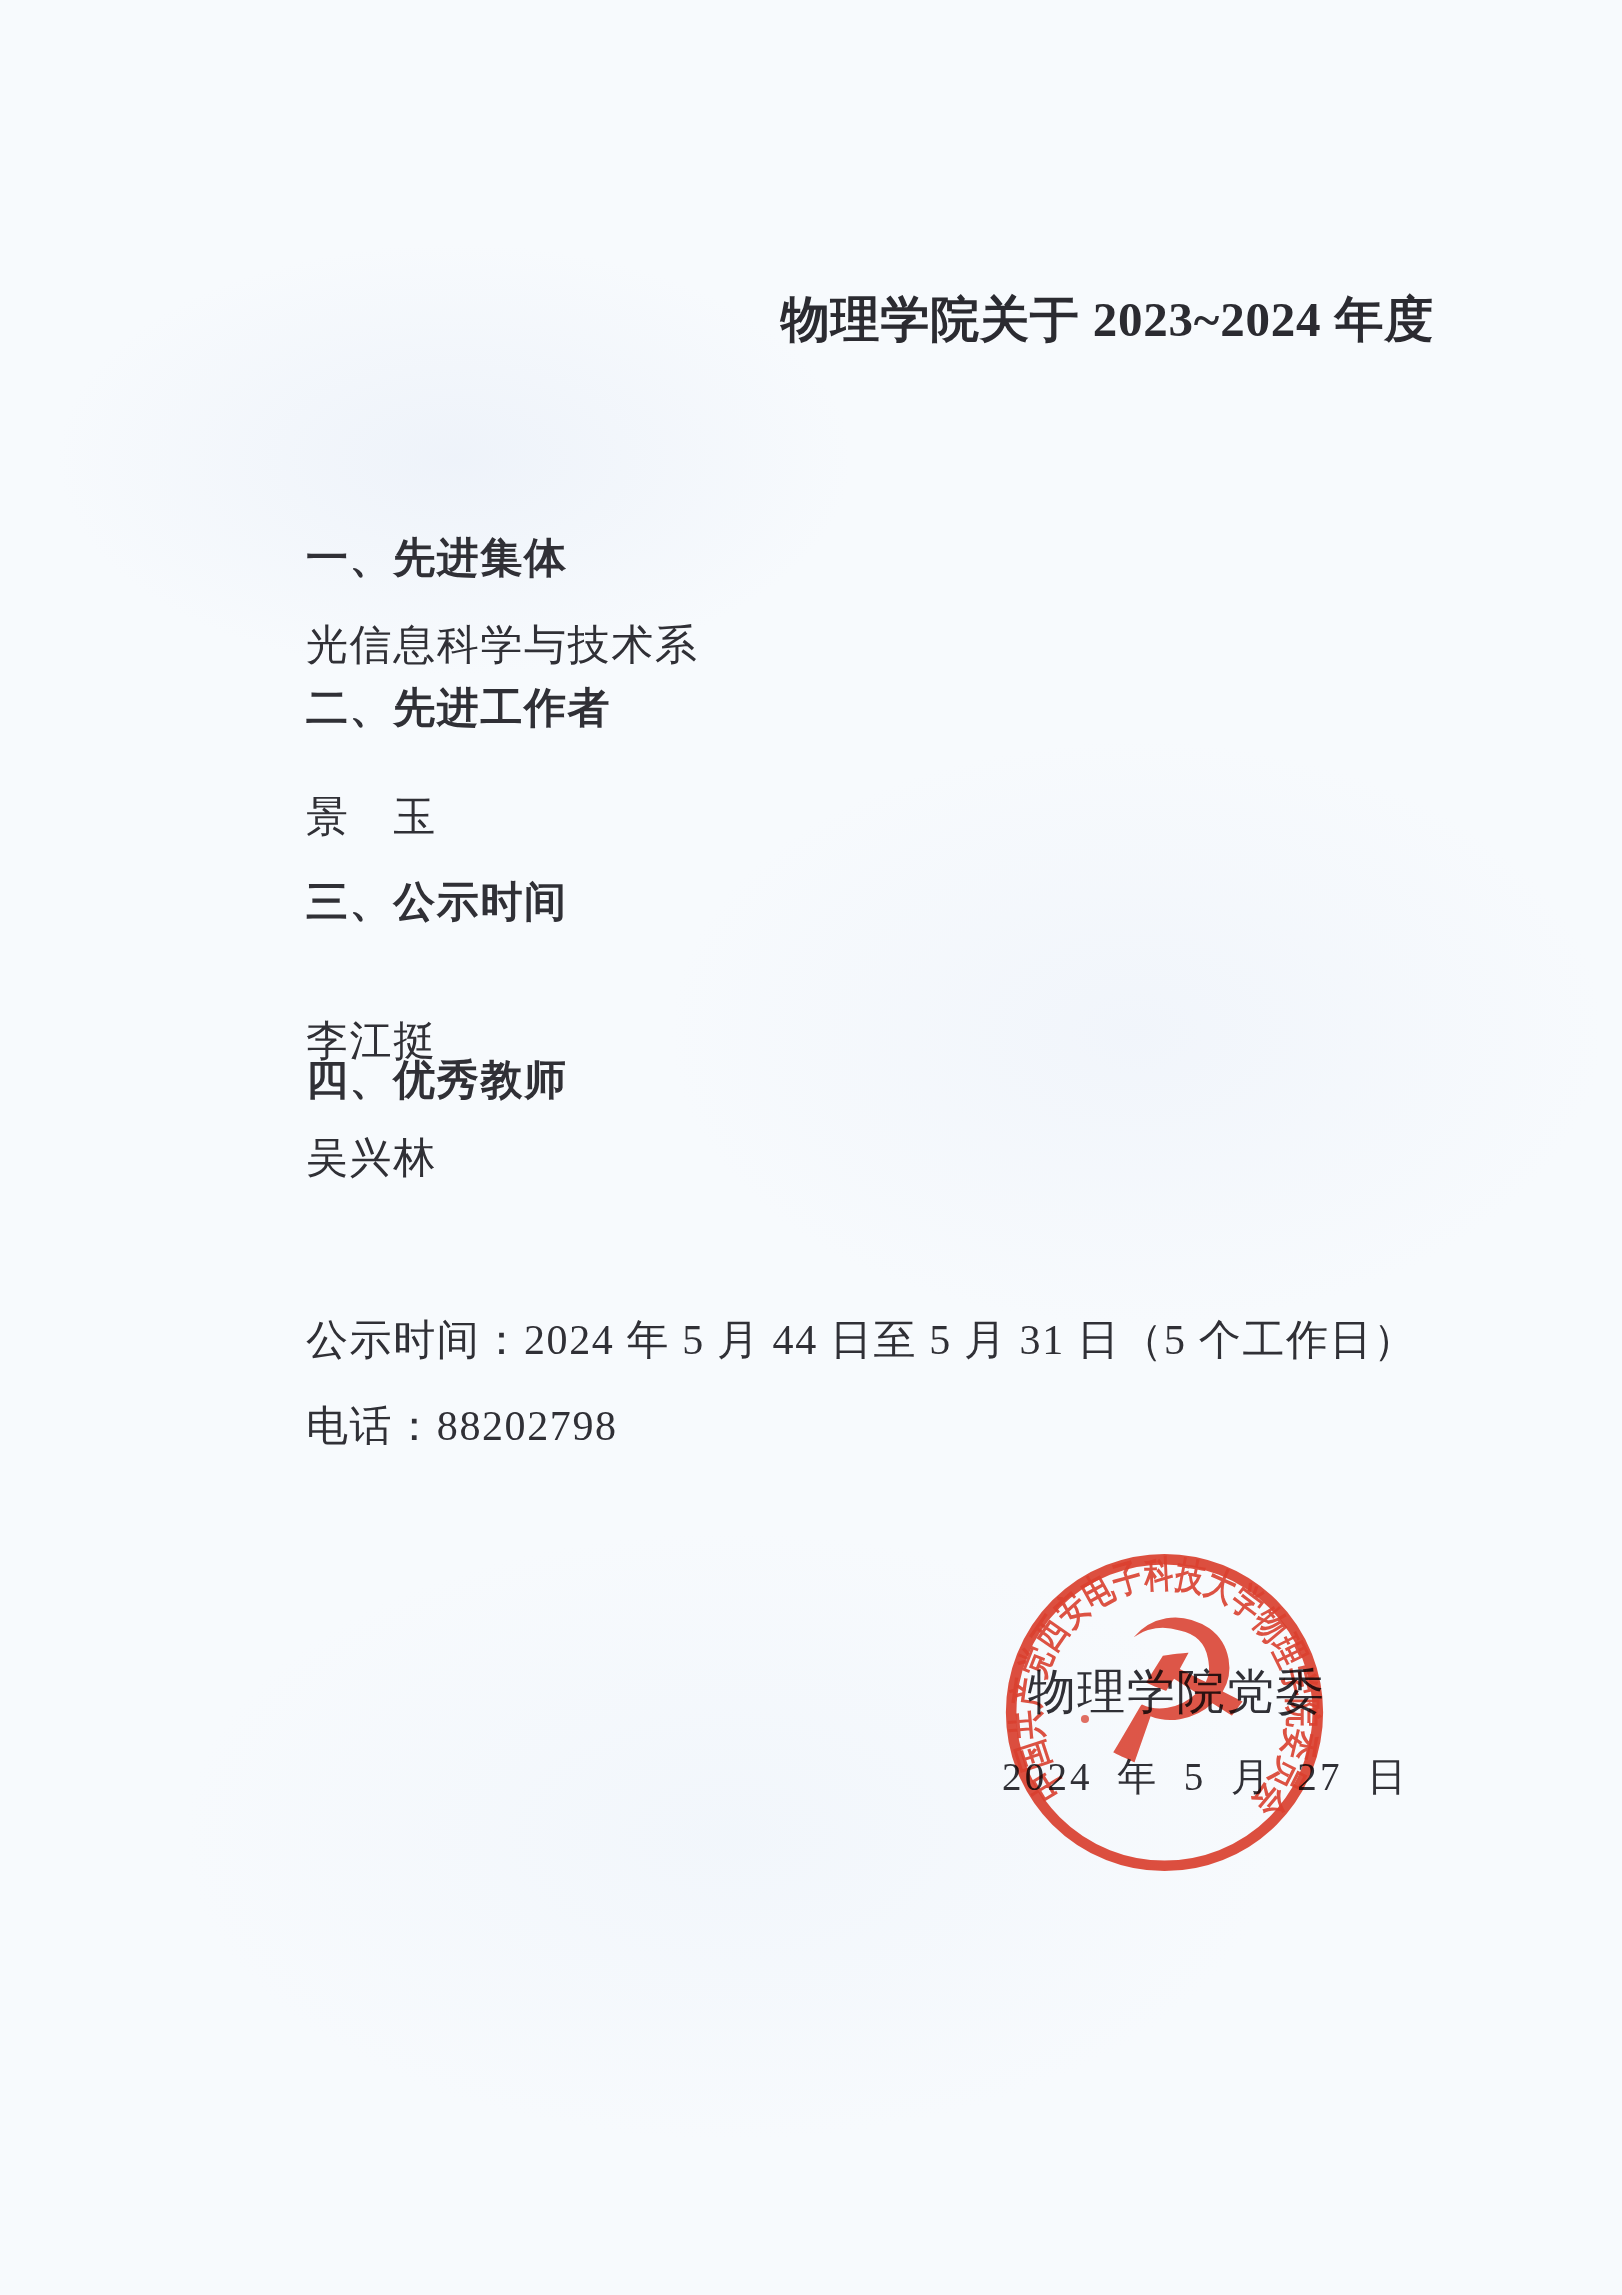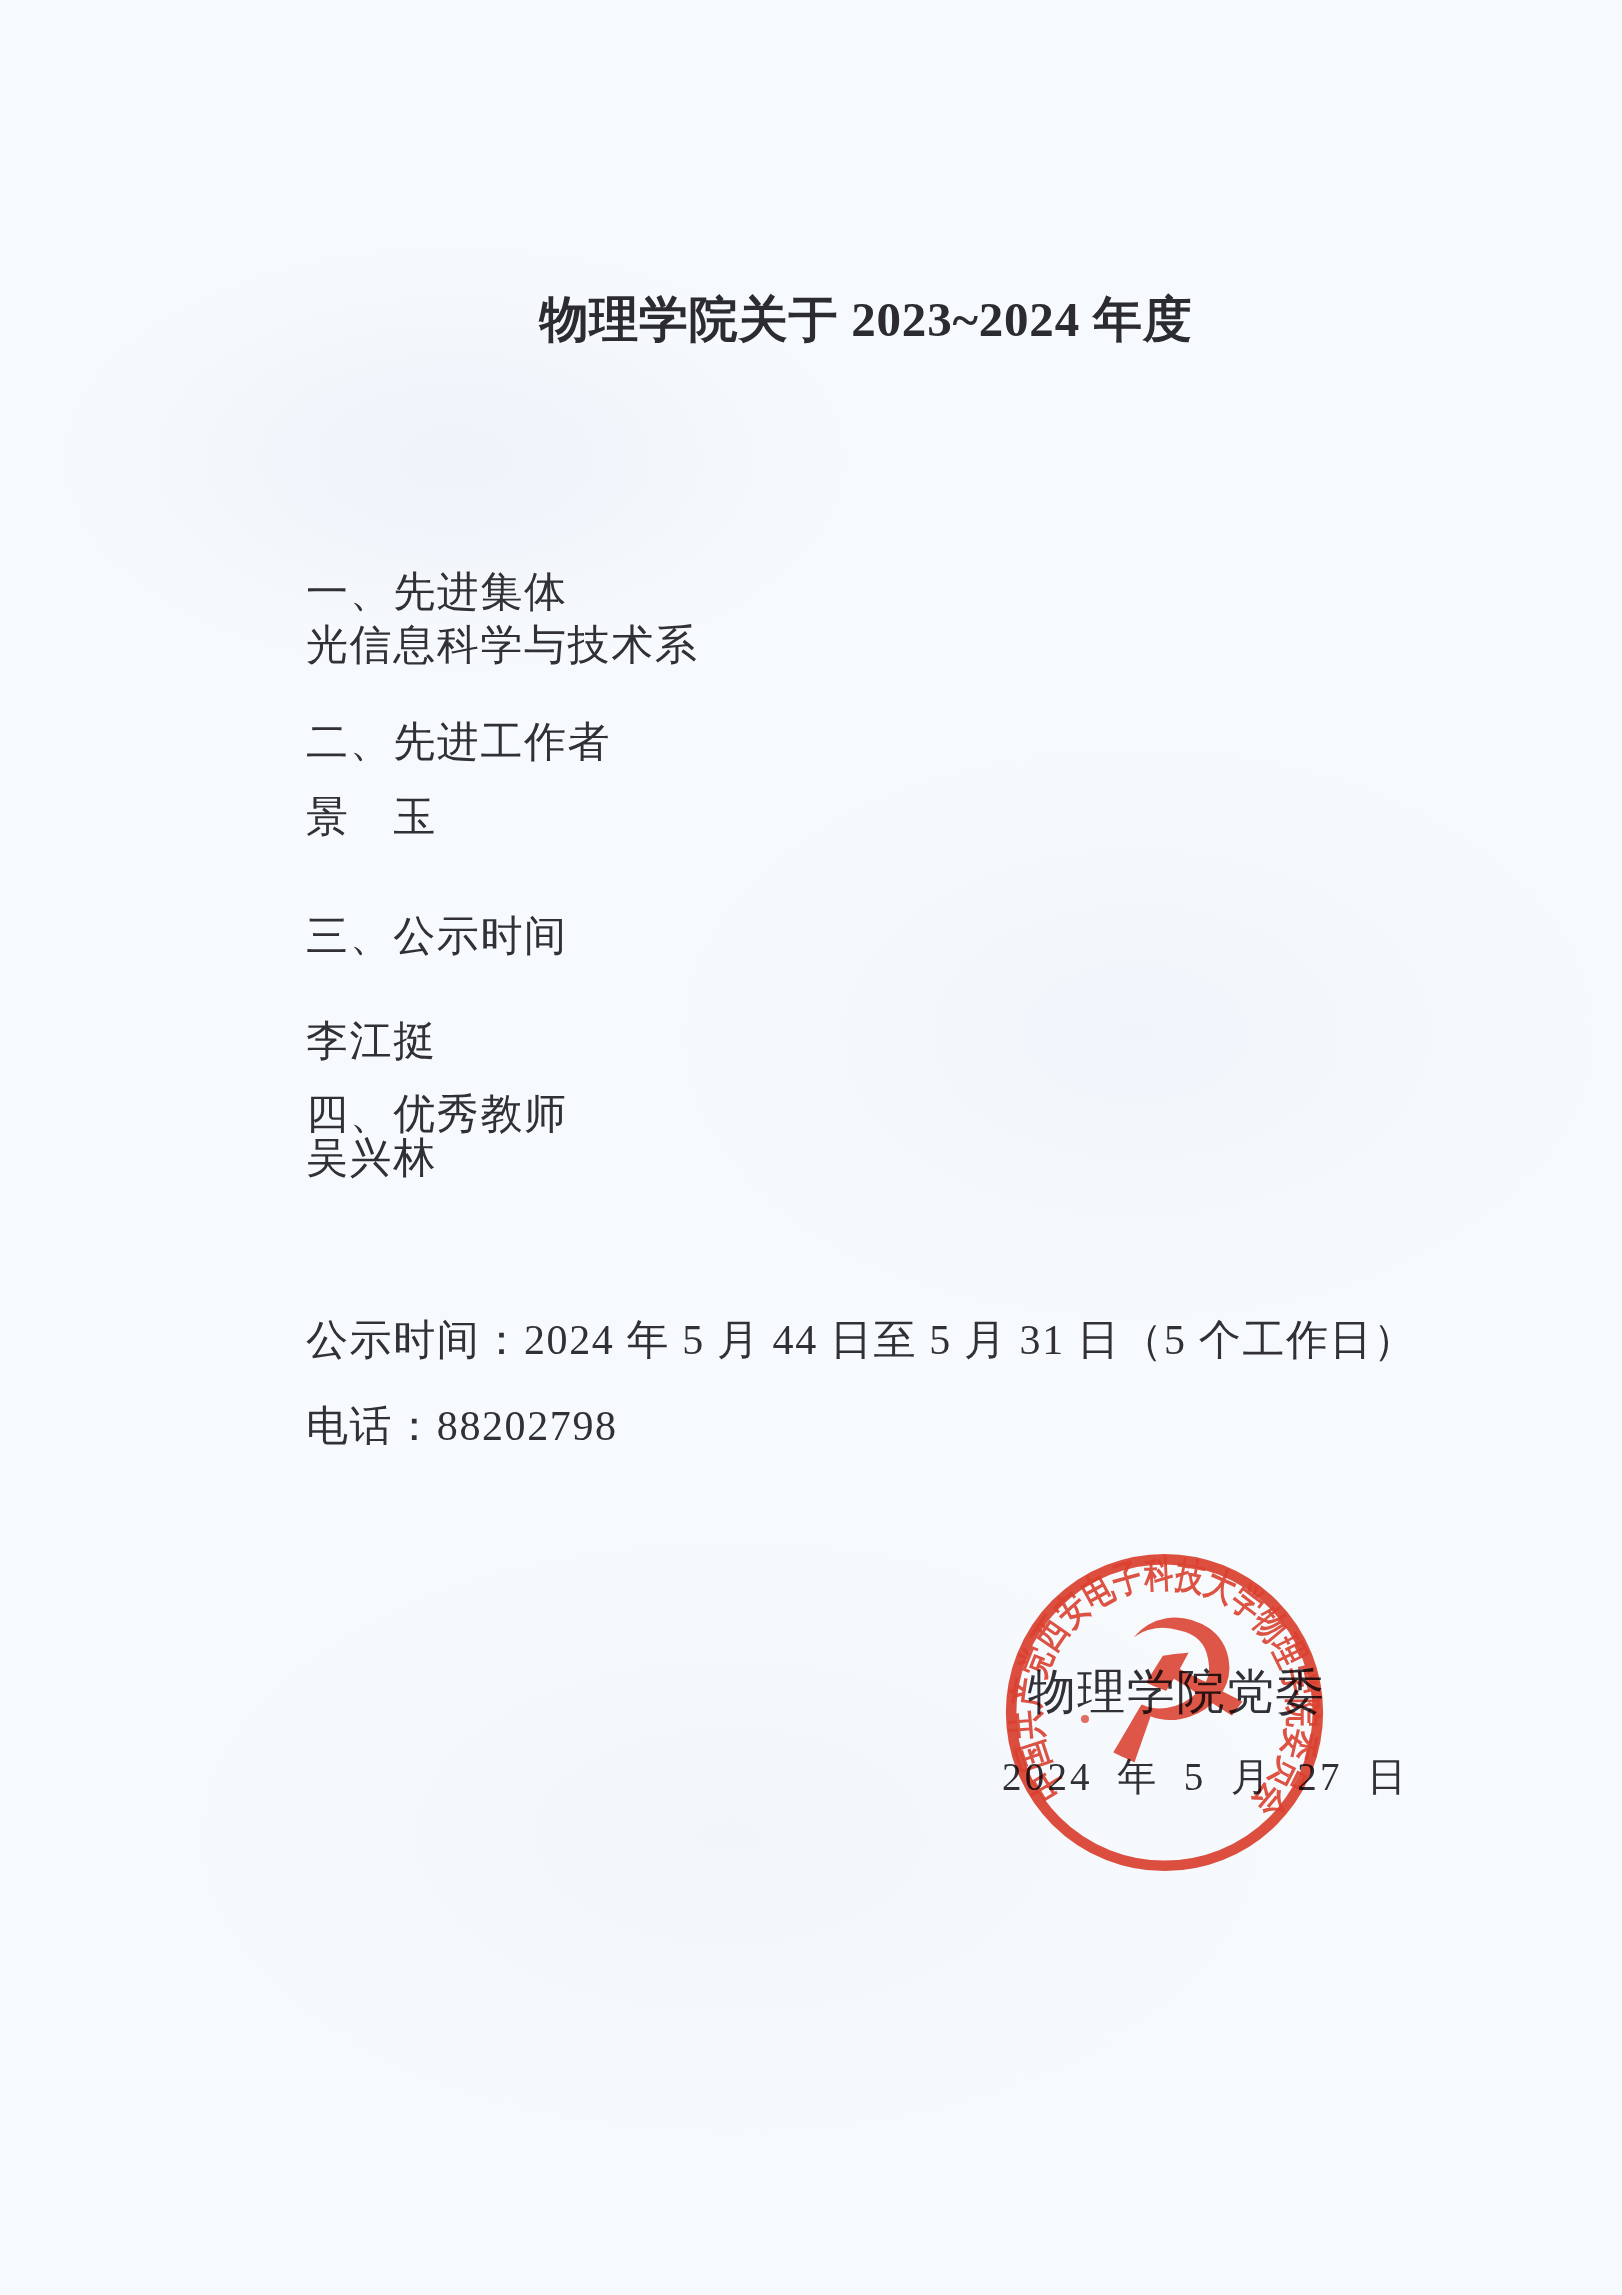--- a/index.html
+++ b/index.html
@@ -20,35 +20,35 @@
     background:
       radial-gradient(ellipse 568px 308px at 28% 20%, rgba(222,230,244,.35), transparent 70%),
       radial-gradient(ellipse 649px 406px at 70% 45%, rgba(226,233,246,.28), transparent 72%),
       radial-gradient(ellipse 730px 406px at 45% 80%, rgba(230,238,248,.30), transparent 75%),
       var(--bg);
     color:var(--ink);
   }
   .title-block{
     position:absolute;
     left:298px;top:282px;width:1136px;
-    text-align:center;
+    text-align:right;
     font-weight:700;
     font-size:49px;
     line-height:76px;
     letter-spacing:0.8px;
     color:#2b2b31;
   }
   .line{
     position:absolute;
     left:306px;
     font-size:42px;
     line-height:47px;
     white-space:nowrap;
   }
-  .heading{font-weight:400;letter-spacing:1.6px;margin-top:34px;}
+  .heading{font-weight:700;letter-spacing:1.6px;}
   .body-text{font-weight:400;letter-spacing:1.6px;}
   .sig{
     position:absolute;
     left:1002px;width:349px;
     text-align:center;
     white-space:nowrap;
     z-index:3;
   }
   .sig-name{top:1671px;font-size:48px;line-height:42px;letter-spacing:1.6px;}
   .sig-date{top:1756px;font-size:39px;line-height:42px;letter-spacing:3.2px;word-spacing:11.4px;}

